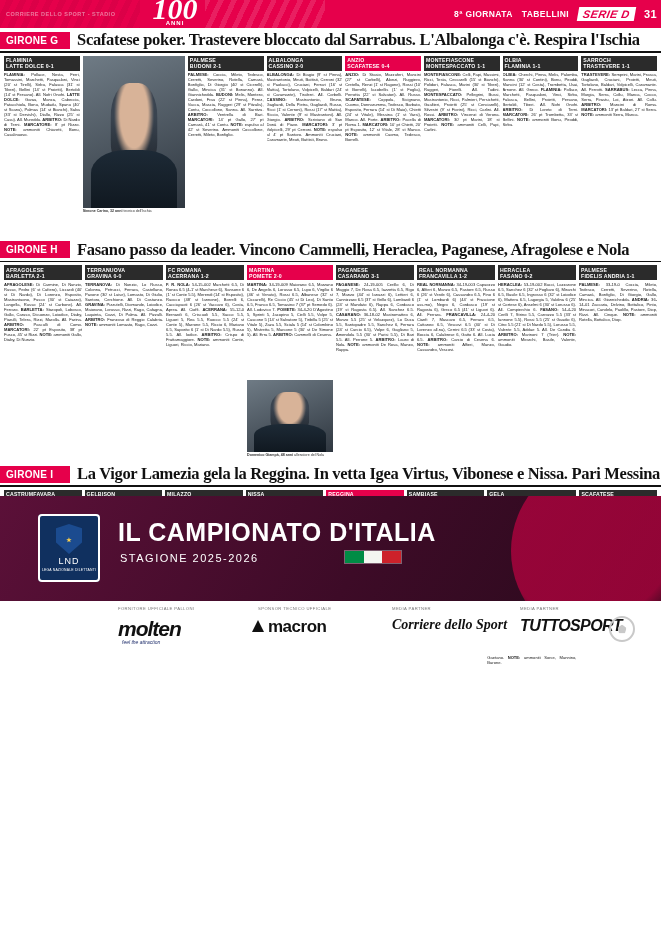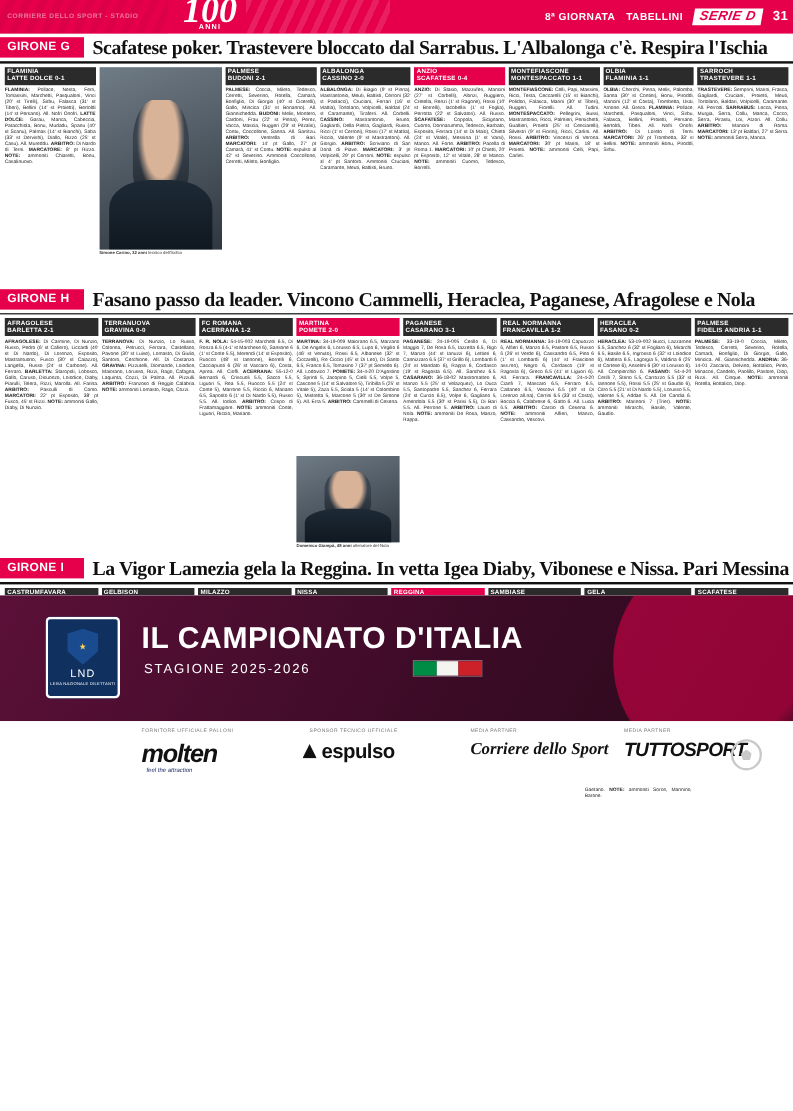--- a/index.html
+++ b/index.html
@@ -47,21 +47,21 @@
     position:absolute; left:0; top:0; bottom:0; width:140px;
     background:repeating-linear-gradient(115deg,#e6004b 0 6px,#d30045 6px 12px);
     opacity:.55;
   }
   .masthead .diag {
     position:absolute; left:205px; top:0; bottom:0; width:120px;
     background:repeating-linear-gradient(115deg,rgba(255,255,255,.12) 0 5px,rgba(255,255,255,0) 5px 12px);
   }
 
   
-  .band { display:flex; align-items:flex-start; margin-top:3px; }
+  .band { display:flex; align-items:center; margin-top:3px; }
   .band .tag {
     background:#e6004b; color:#fff; font-weight:700; font-size:10px;
     letter-spacing:.3px; padding:3px 8px 3px 6px; display:flex; align-items:center;
     text-transform:uppercase; min-width:70px;
   }
   .band .headline {
     flex:1; font-family:"Liberation Serif", serif; font-weight:700;
     font-size:16.5px; line-height:18px; padding-left:7px; color:#111;
     display:flex; align-items:center; letter-spacing:-.3px;
   }
@@ -295,21 +295,21 @@
       <div class="body" style="height:188px;"><b>HERACLEA:</b> 53-19-002 Bucci, Lazzarone 6.5, Sanchez 6 (32' st Fogliaro 6), Mirarchi 6.5, Basile 6.5, Ingrosso 6 (32' st Loiodice 6), Mattera 6.5, Lagorgia 5, Valdina 6 (25' st Cortese 6), Anselmi 6 (30' st Lorusso 6). All. Compierchio 6. <b>FASANO:</b> 54-4-20 Cerilli 7, Strino 5.5, Carrozzo 5.5 (33' st Iannone 5.5), Rossi 5.5 (25' st Gaudio 6), Citro 5.5 (21' st Di Nardo 5.5), Lorusso 5.5, Valente 5.5, Addae 5. All. De Candia 6. <b>ARBITRO:</b> Marinoni 7 (Trier). <b>NOTE:</b> ammoniti Mirarchi, Basile, Valente, Gaudio.</div>
     </div>
     <div class="col">
       <div class="colhead">PALMESE<br>FIDELIS ANDRIA 1-1</div>
       <div class="body" style="height:188px;"><b>PALMESE:</b> 33-19-0 Coccia, Mileto, Tedesco, Cerretti, Severino, Rotella, Camarà, Bonfiglio, Di Giorgio, Gallo, Mincica. All. Giannichedda. <b>ANDRIA:</b> 36-14-01 Zaccaria, Delvino, Bottalico, Pinto, Minacori, Candelo, Paolillo, Pastore, Diop, Rizzi. All. Cinque. <b>NOTE:</b> ammoniti Rotella, Bottalico, Diop.</div>
     </div>
   </div>
 
   <div class="band">
     <div class="tag">GIRONE I</div>
-    <div class="headline">La Vigor Lamezia gela la Reggina. In vetta Igea Diaby, Vibonese e Nissa. Pari Messina</div>
+    <div class="headline">La Vigor Lamezia gela la Reggina. In vetta Igea Virtus, Vibonese e Nissa. Pari Messina</div>
   </div>
   <div class="rule"></div>
 
   <div class="cols" style="height:205px;">
     <div class="col">
       <div class="colhead">CASTRUMFAVARA<br>CANICATTÌ 0-1</div>
       <div class="body" style="height:192px;"><b>CASTRUM FAVARA:</b> Di Liberto, Lo Cascio (23' st Bellanca), Russo (1' st Cucchiara), Gaetano, Mannino (15' st Di Stefano), Lo Nigro, Pitrola, Barone, Cammarata (34' st Gaglio), Scozzari (18' st Rizzo). All. Lo Cascio. <b>CANICATTÌ:</b> Pellegrino, Di Stefano, Sorce, Giordano, Mannone, Curatolo, Vullo, Bellanca, Russo, Gaetano. All. Terranova. <b>ARBITRO:</b> Di Nardo di Terni. <b>MARCATORE:</b> 31' st Vullo. <b>NOTE:</b> espulso al 42' st Lo Nigro.</div>
     </div>
     <div class="col">
       <div class="colhead">GELBISON<br>SIRACUSA 1-2</div>
@@ -367,21 +367,21 @@
           <i style="background:#f4f5f0"></i>
           <i style="background:#cd212a"></i>
       </div>
     </div>
     <div class="ad-bottom">
       <div class="lbl" style="left:118px">FORNITORE UFFICIALE PALLONI</div>
       <div class="brand molten">molten</div>
       <div class="molten-tag">feel the attraction</div>
 
       <div class="lbl" style="left:258px">SPONSOR TECNICO UFFICIALE</div>
-      <div class="brand macron">espulso</div>
+      <div class="brand macron">macron</div>
 
       <div class="lbl" style="left:392px">MEDIA PARTNER</div>
       <div class="brand cds">Corriere dello Sport</div>
 
       <div class="lbl" style="left:520px">MEDIA PARTNER</div>
       <div class="brand tutto">TUTTOSPORT</div>
     </div>
     <div class="ball"></div>
   </div>
 

